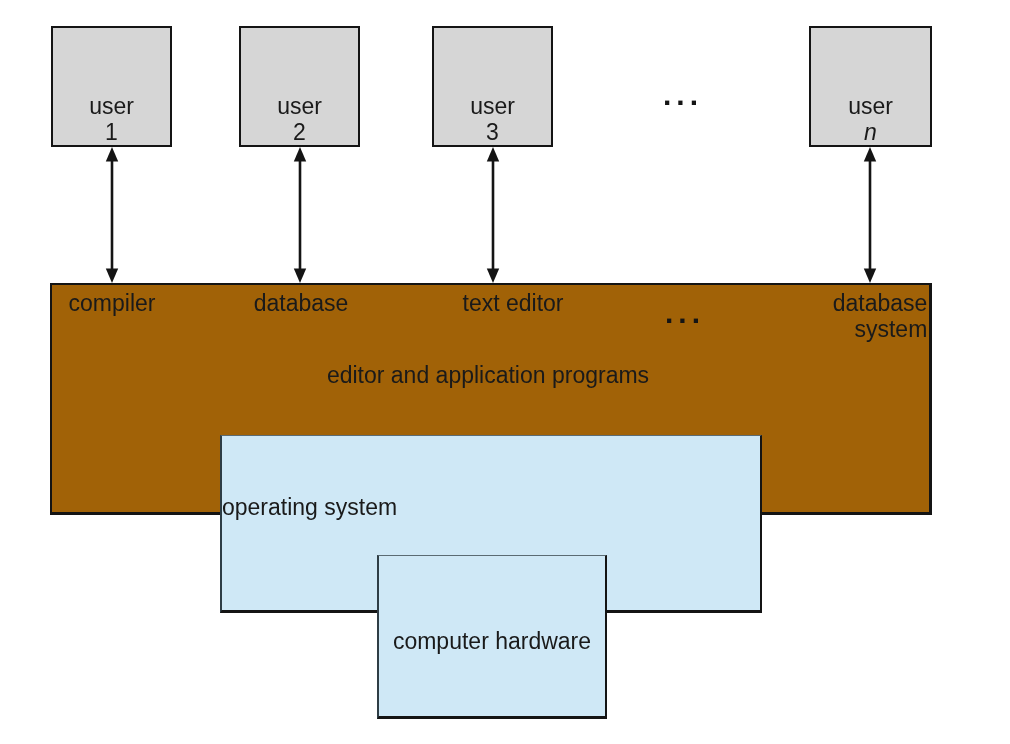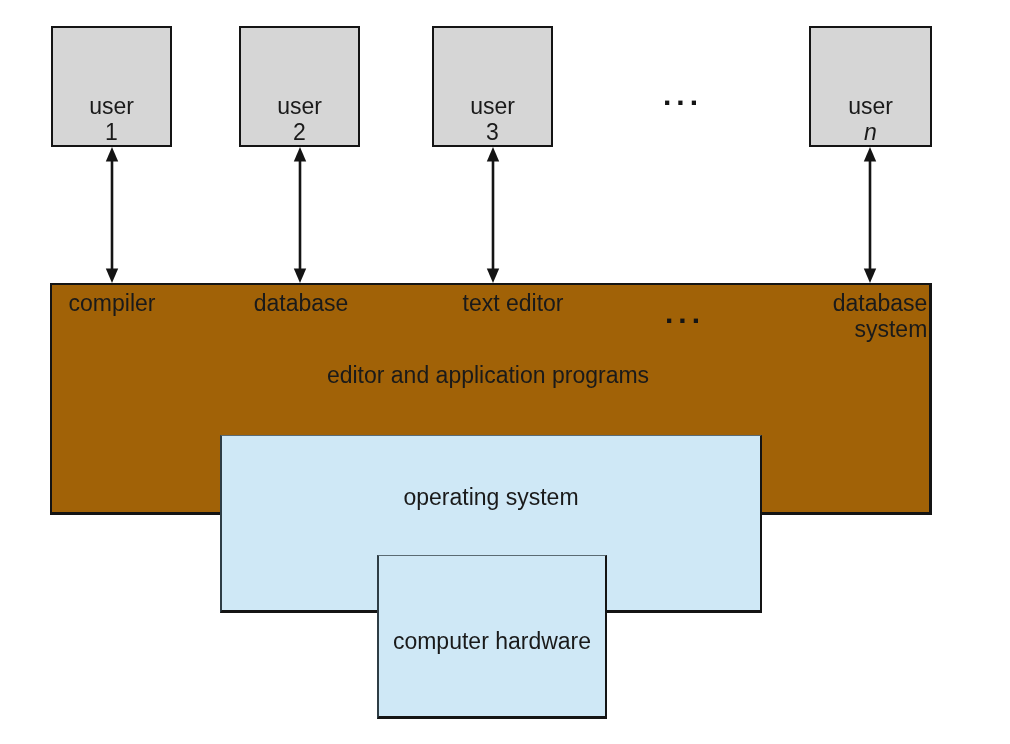--- a/index.html
+++ b/index.html
@@ -110,24 +110,23 @@
     width: 542px;
     height: 178px;
     background: #cfe8f6;
     border-top: 1.5px solid #5b6b73;
     border-left: 2px solid #2e3d45;
     border-right: 2.5px solid #141414;
     border-bottom: 3px solid #141414;
   }
   .os-label {
     position: absolute;
-    top: 48px;
+    top: 58px;
     left: 0;
     width: 100%;
-    text-align: center;
     font-size: 23px;
     line-height: 26px;
   }
 
   
   .hw-box {
     position: absolute;
     left: 377px;
     top: 555px;
     width: 230px;

